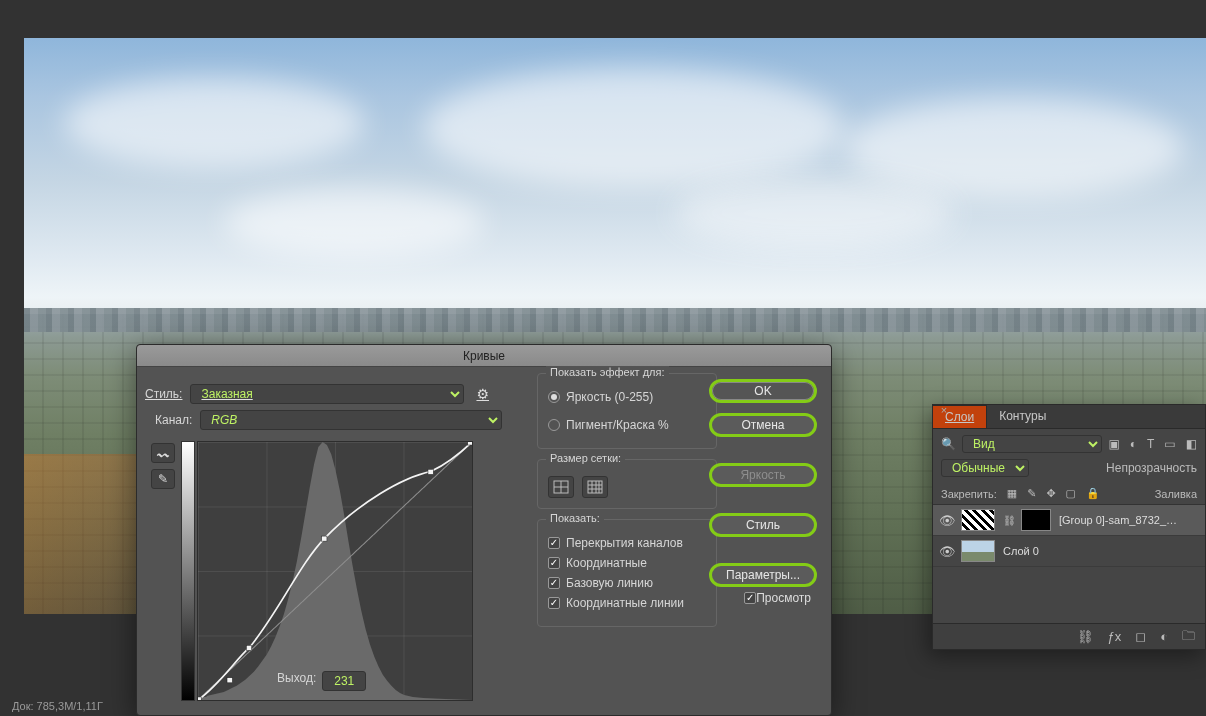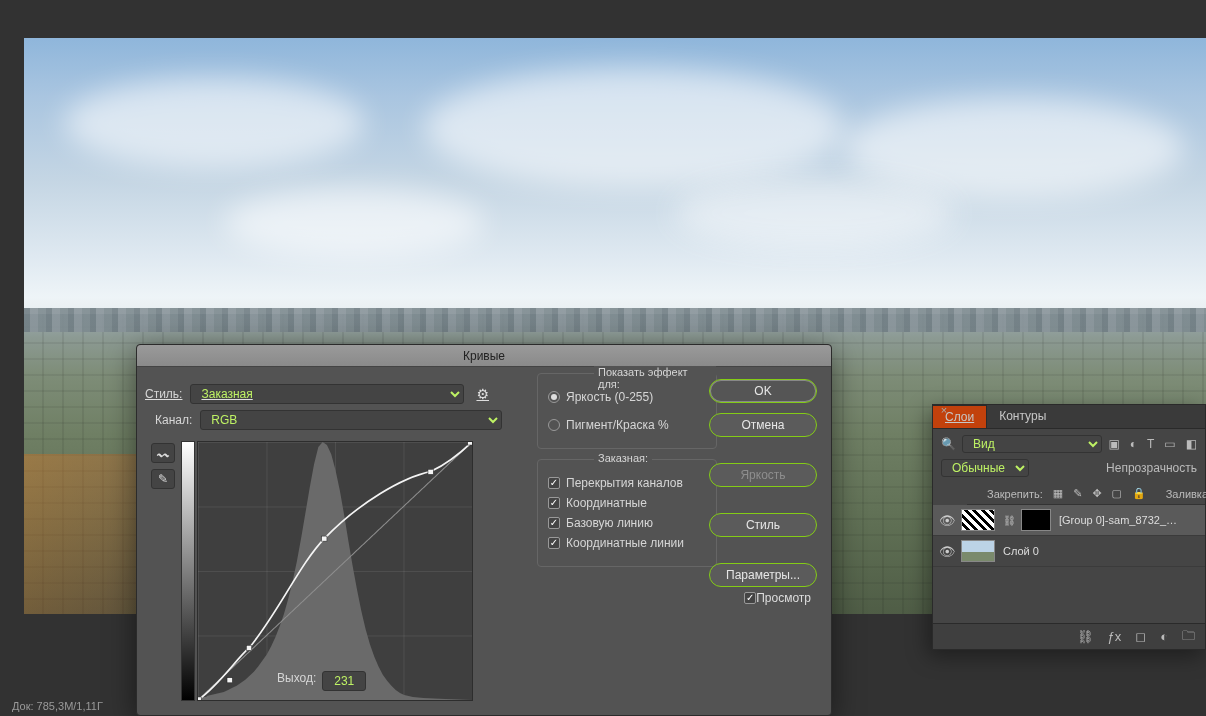--- a/index.html
+++ b/index.html
@@ -26,62 +26,62 @@
 
 .status { position:absolute; left:12px; bottom:4px; color:#9a9a9a; font-size:11px; }
 
 
 .dialog { position:absolute; left:136px; top:344px; width:696px; height:372px; background:#535353; border:1px solid #2b2b2b; border-radius:4px; box-shadow: 0 6px 30px rgba(0,0,0,.5); }
 .dialog-title { height:22px; line-height:22px; text-align:center; background: linear-gradient(#9a9a9a,#8a8a8a); color:#222; font-size:12px; border-bottom:1px solid #444; border-radius:4px 4px 0 0; }
 .row { display:flex; align-items:center; gap:8px; padding:6px 8px; }
 .lbl { color:#d6d6d6; font-size:12px; }
 select, input[type=text] { background:#444; color:#bef264; border:1px solid #333; border-radius:3px; height:20px; font-size:12px; padding:0 6px; }
 .style-select { width:274px; }
-.channel-select { width:302px; }
+.channel-select { width:302px;font-style:italic; }
 .gear { color:#ddd; font-size:14px; padding:0 4px; }
 .tool-icons { display:flex; flex-direction:column; gap:6px; padding:4px 4px 0 8px; }
 .tool-icons span { width:24px; height:20px; display:flex; align-items:center; justify-content:center; background:#444; border:1px solid #333; border-radius:3px; }
 .gradient-strip { width:14px; height:260px; background: linear-gradient(to bottom,#fff,#000); margin:2px 2px 0 2px; border:1px solid #333; }
 .curve-area { position:relative; width:276px; height:260px; background:#3f3f3f; border:1px solid #2d2d2d; margin-top:2px; }
 .curve-area .grid { position:absolute; inset:0; background:
   linear-gradient(to right, rgba(255,255,255,.08) 1px, transparent 1px) 0 0/25% 100%,
   linear-gradient(to bottom, rgba(255,255,255,.08) 1px, transparent 1px) 0 0/100% 25%; }
 .curve-area svg { position:absolute; inset:0; width:100%; height:100%; }
 .output-row { position:absolute; left:140px; top:326px; display:flex; gap:6px; }
 .output-row input { width:44px; text-align:center; }
 
 
 .dialog-right { position:absolute; left:400px; top:28px; width:180px; }
 .fieldset { border:1px solid #666; border-radius:4px; padding:10px 10px 10px 10px; margin-bottom:10px; position:relative; }
-.fieldset .legend { position:absolute; top:-8px; left:8px; background:#535353; padding:0 4px; color:#d6d6d6; font-size:11px;margin-left:48px; }
+.fieldset .legend { position:absolute; top:-8px; left:8px; background:#535353; padding:0 4px; color:#d6d6d6; font-size:11px; }
 .radio-row, .check-row { display:flex; align-items:center; gap:6px; margin:6px 0; color:#d6d6d6; font-size:12px; }
 .radio { width:12px; height:12px; border-radius:50%; border:1px solid #999; display:inline-flex; align-items:center; justify-content:center; }
 .radio.checked::after { content:""; width:6px; height:6px; border-radius:50%; background:#ddd; }
 .check { width:12px; height:12px; border:1px solid #999; border-radius:2px; display:inline-flex; align-items:center; justify-content:center; background:#444; }
 .check.checked::after { content:"✓"; color:#fff; font-size:10px; line-height:10px; }
 .grid-btns { display:flex; gap:8px; margin-top:6px; }
 .grid-btn { width:26px; height:22px; background:#444; border:1px solid #333; border-radius:3px; display:flex; align-items:center; justify-content:center; }
 .grid-btn svg { stroke:#bbb; }
 
 .btn-col { position:absolute; right:14px; top:34px; width:108px; display:flex; flex-direction:column; gap:10px; }
-.btn { height:24px; border-radius:12px; border:1px solid #84cc16; background:#5b5b5b; color:#e6e6e6; font-size:12px; display:flex; align-items:center; justify-content:center; cursor:pointer; }
+.btn { height:24px; border-radius:12px; border:3px solid #84cc16; background:#5b5b5b; color:#e6e6e6; font-size:12px; display:flex; align-items:center; justify-content:center; cursor:pointer; }
 .btn.primary { box-shadow: inset 0 0 0 1px #888; background:#555; }
 .btn.disabled { color:#8e8e8e; }
 .preview-row { position:absolute; right:20px; top:246px; display:flex; align-items:center; }
 
 
 .panel { position:absolute; right:0; top:404px; width:274px; height:246px; background:#454545; border:1px solid #2a2a2a; box-shadow: -4px 6px 20px rgba(0,0,0,.4); }
 .panel-close { position:absolute; top:-2px; left:4px; width:14px; height:14px; color:#aaa; font-size:11px; display:flex; align-items:center; justify-content:center; }
 .panel-tabs { display:flex; height:24px; background:#3a3a3a; border-bottom:1px solid #2a2a2a; margin-top:0; }
 .panel-tab { padding:4px 12px 0; color:#c7c7c7; font-size:12px; }
 .panel-tab.active { background:#c2410c; border-top:1px solid #2a2a2a; border-right:1px solid #2a2a2a;text-decoration:underline; }
 .panel-row { display:flex; align-items:center; gap:6px; padding:6px 8px; }
 .panel-row select { flex:1; height:18px; }
 .mini-icons { margin-left:auto; display:flex; gap:10px; color:#bbb; font-size:12px; }
-.lock-row { display:flex; align-items:flex-end; gap:10px; padding:4px 20px; color:#bbb; font-size:11px; border-bottom:1px solid #333;margin-left:34px; }
+.lock-row { display:flex; align-items:flex-end; gap:10px; padding:4px 8px; color:#bbb; font-size:11px; border-bottom:1px solid #333; }
 .lock-row .spacer { flex:1; }
 .layer { display:flex; align-items:center; gap:8px; padding:4px 6px; border-bottom:1px solid #3b3b3b; }
 .eye { width:14px; font-size:13px; color:#ccc; }
 .thumb { width:34px; height:22px; border:1px solid #888; background: linear-gradient(to bottom,#bcd3e6 0 55%,#7a8a6c 55% 100%); }
 .thumb.adj { background: repeating-linear-gradient(45deg,#fff 0 3px,#000 3px 6px); }
 .mask { width:30px; height:22px; background:#000; border:1px solid #888; }
 .layer .name { color:#ddd; font-size:11px; white-space:nowrap; overflow:hidden; text-overflow:ellipsis; max-width:120px; }
 .link { width:10px; color:#ccc; font-size:10px; }
 .panel-footer { position:absolute; bottom:0; left:0; right:0; height:26px; background:#3f3f3f; border-top:1px solid #2a2a2a; display:flex; align-items:center; justify-content:flex-end; gap:14px; padding:0 10px; color:#bbb; }
 .panel-footer span { font-size:13px; }
@@ -158,23 +158,45 @@
       <div class="radio-row">
         <span class="radio checked"></span>
         <span>Яркость (0-255)</span>
       </div>
       <div class="radio-row" style="margin-top:14px;">
         <span class="radio"></span>
         <span>Пигмент/Краска %</span>
       </div>
     </div>
 
-
     <div class="fieldset">
-      <span class="legend">Заказная:</span>
+      <span class="legend">Размер сетки:</span>
+      <div class="grid-btns">
+        <div class="grid-btn">
+          <svg width="16" height="14">
+              <rect x="1" y="1" width="14" height="12" fill="none" stroke="#bbb"></rect>
+              <line x1="8" y1="1" x2="8" y2="13" stroke="#bbb"></line>
+              <line x1="1" y1="7" x2="15" y2="7" stroke="#bbb"></line>
+            </svg>
+        </div>
+        <div class="grid-btn">
+          <svg width="16" height="14">
+              <rect x="1" y="1" width="14" height="12" fill="none" stroke="#bbb"></rect>
+              <line x1="5" y1="1" x2="5" y2="13"></line>
+              <line x1="9" y1="1" x2="9" y2="13"></line>
+              <line x1="12" y1="1" x2="12" y2="13"></line>
+              <line x1="1" y1="5" x2="15" y2="5"></line>
+              <line x1="1" y1="9" x2="15" y2="9"></line>
+            </svg>
+        </div>
+      </div>
+    </div>
+
+    <div class="fieldset">
+      <span class="legend">Показать:</span>
       <div class="check-row">
           <span class="check checked"></span>
           <span>Перекрытия каналов</span>
         </div>
       <div class="check-row">
           <span class="check checked"></span>
           <span>Координатные</span>
         </div>
       <div class="check-row">
           <span class="check checked"></span>

